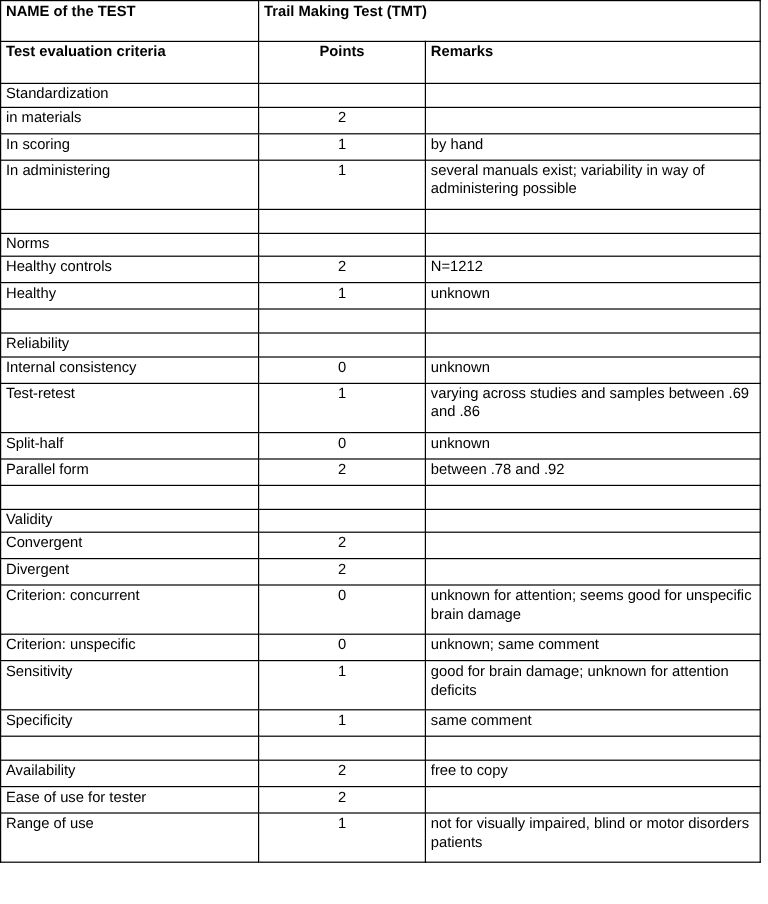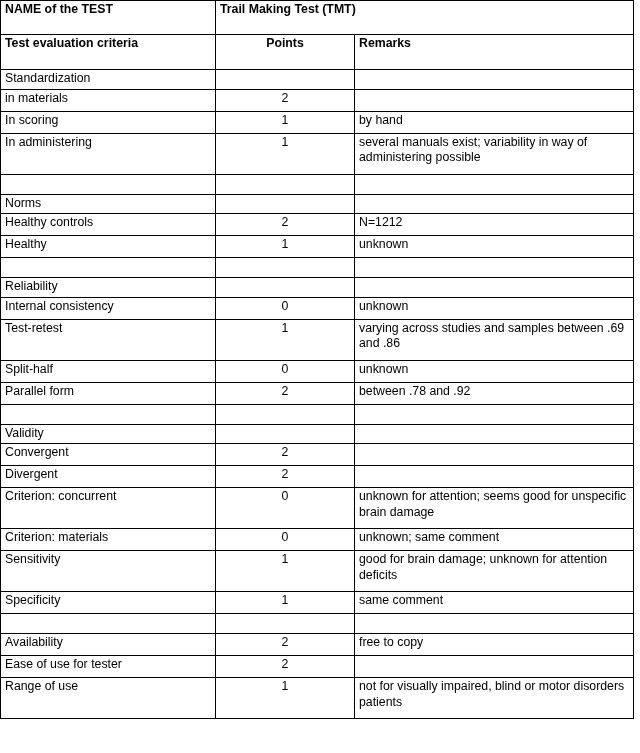--- a/index.html
+++ b/index.html
@@ -185,21 +185,21 @@
           <td class="">Divergent</td>
           <td class="pts">2</td>
           <td class=""></td>
         </tr>
         <tr class="tworow">
           <td class="">Criterion: concurrent</td>
           <td class="pts">0</td>
           <td class="">unknown for attention; seems good for unspecific brain damage</td>
         </tr>
         <tr class="data">
-          <td class="">Criterion: materials</td>
+          <td class="">Criterion: unspecific</td>
           <td class="pts">0</td>
           <td class="">unknown; same comment</td>
         </tr>
         <tr class="tworow">
           <td class="">Sensitivity</td>
           <td class="pts">1</td>
           <td class="">good for brain damage; unknown for attention deficits</td>
         </tr>
         <tr class="data">
           <td class="">Specificity</td>

